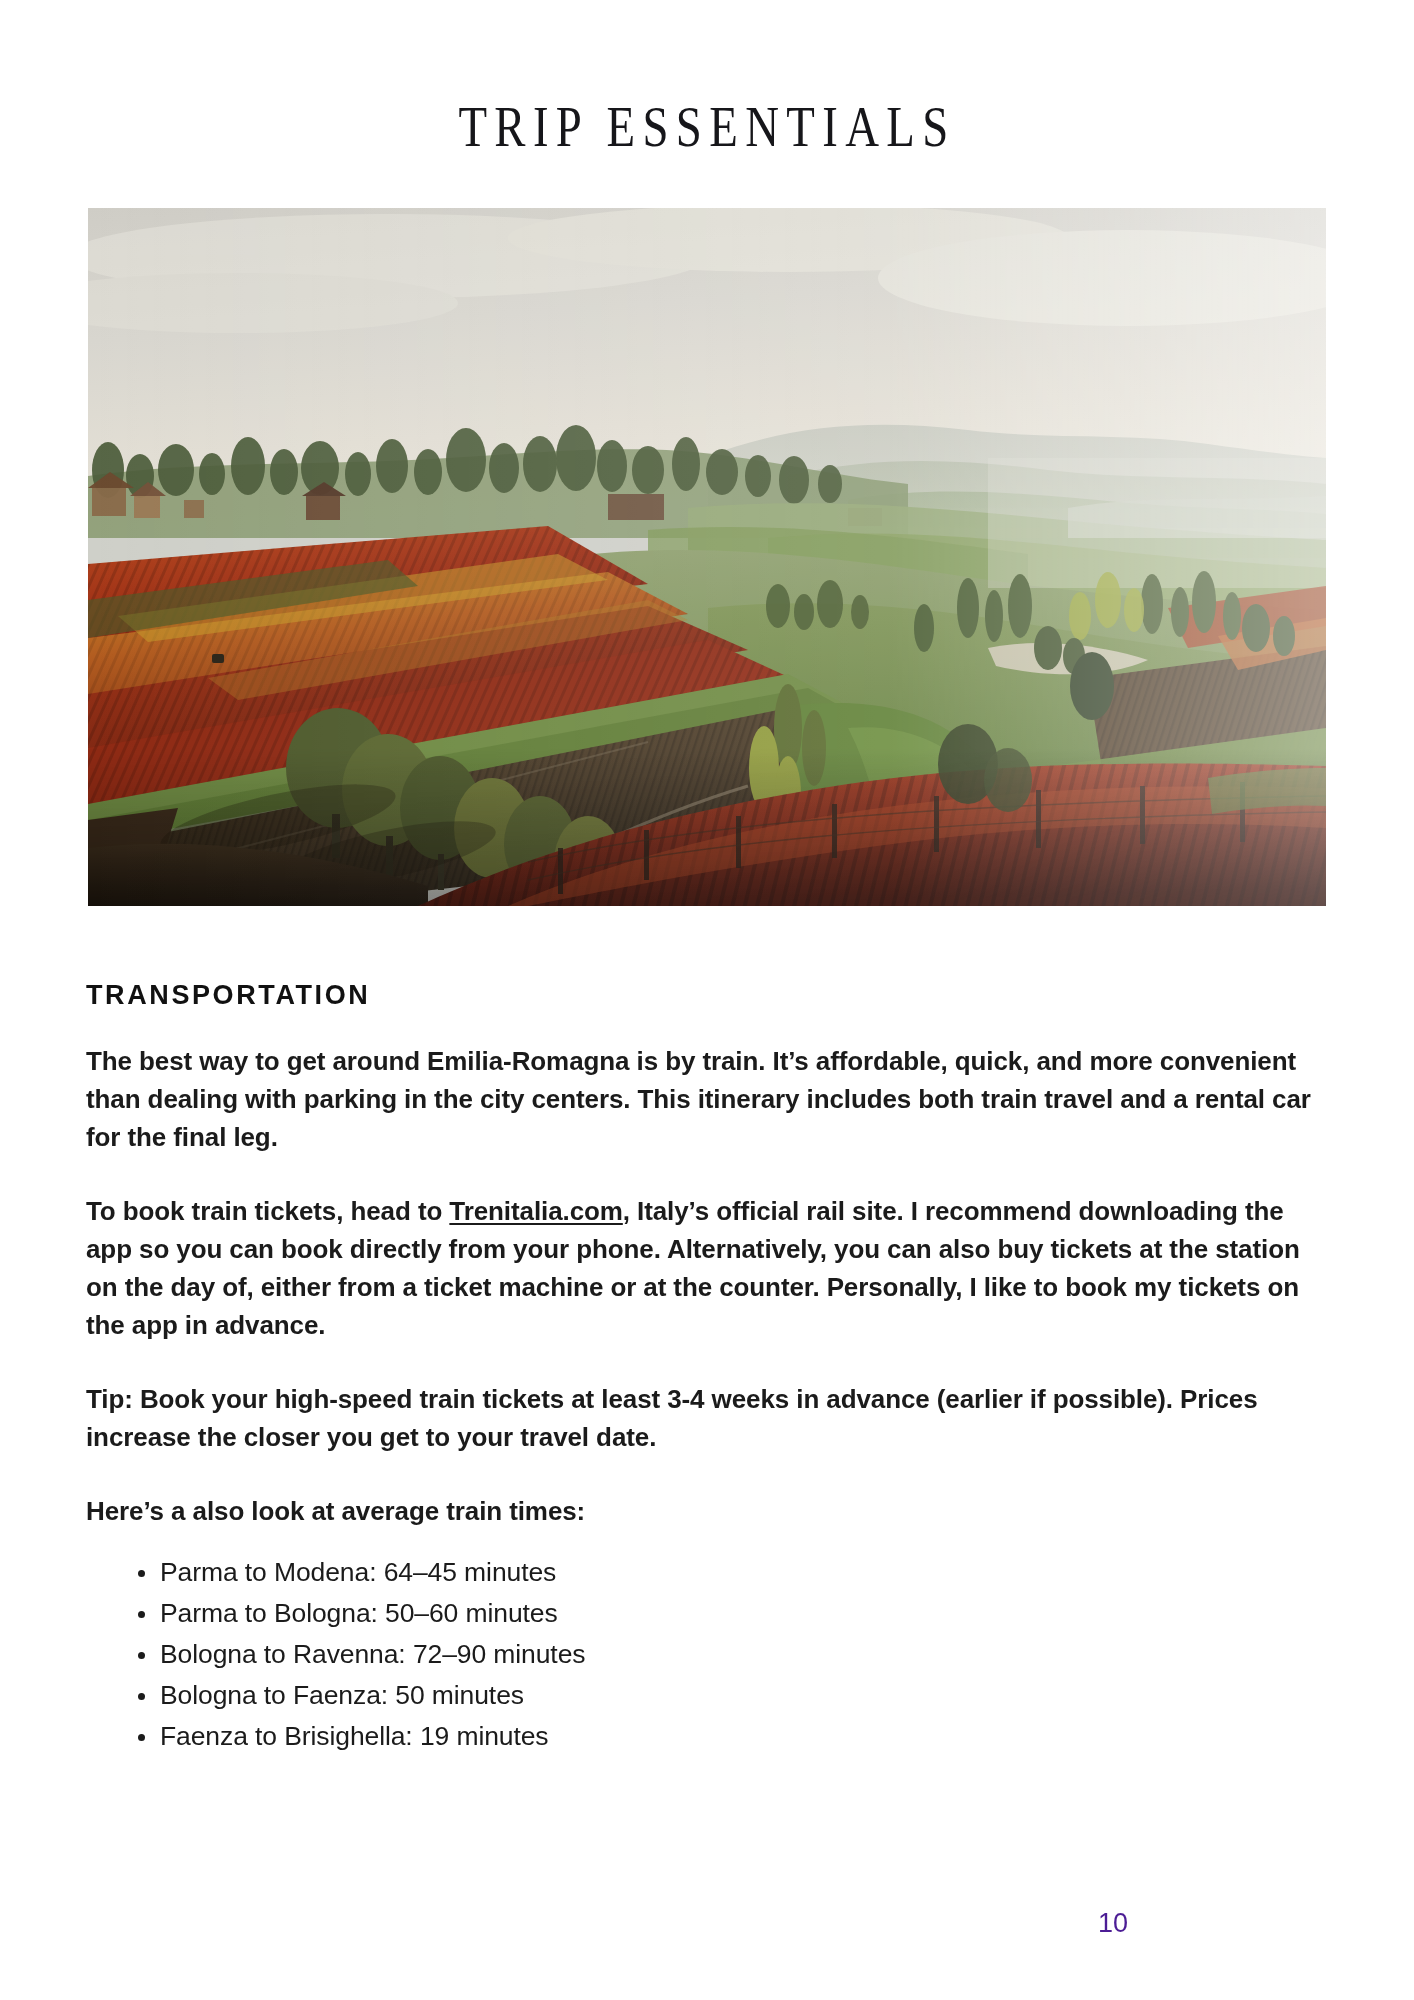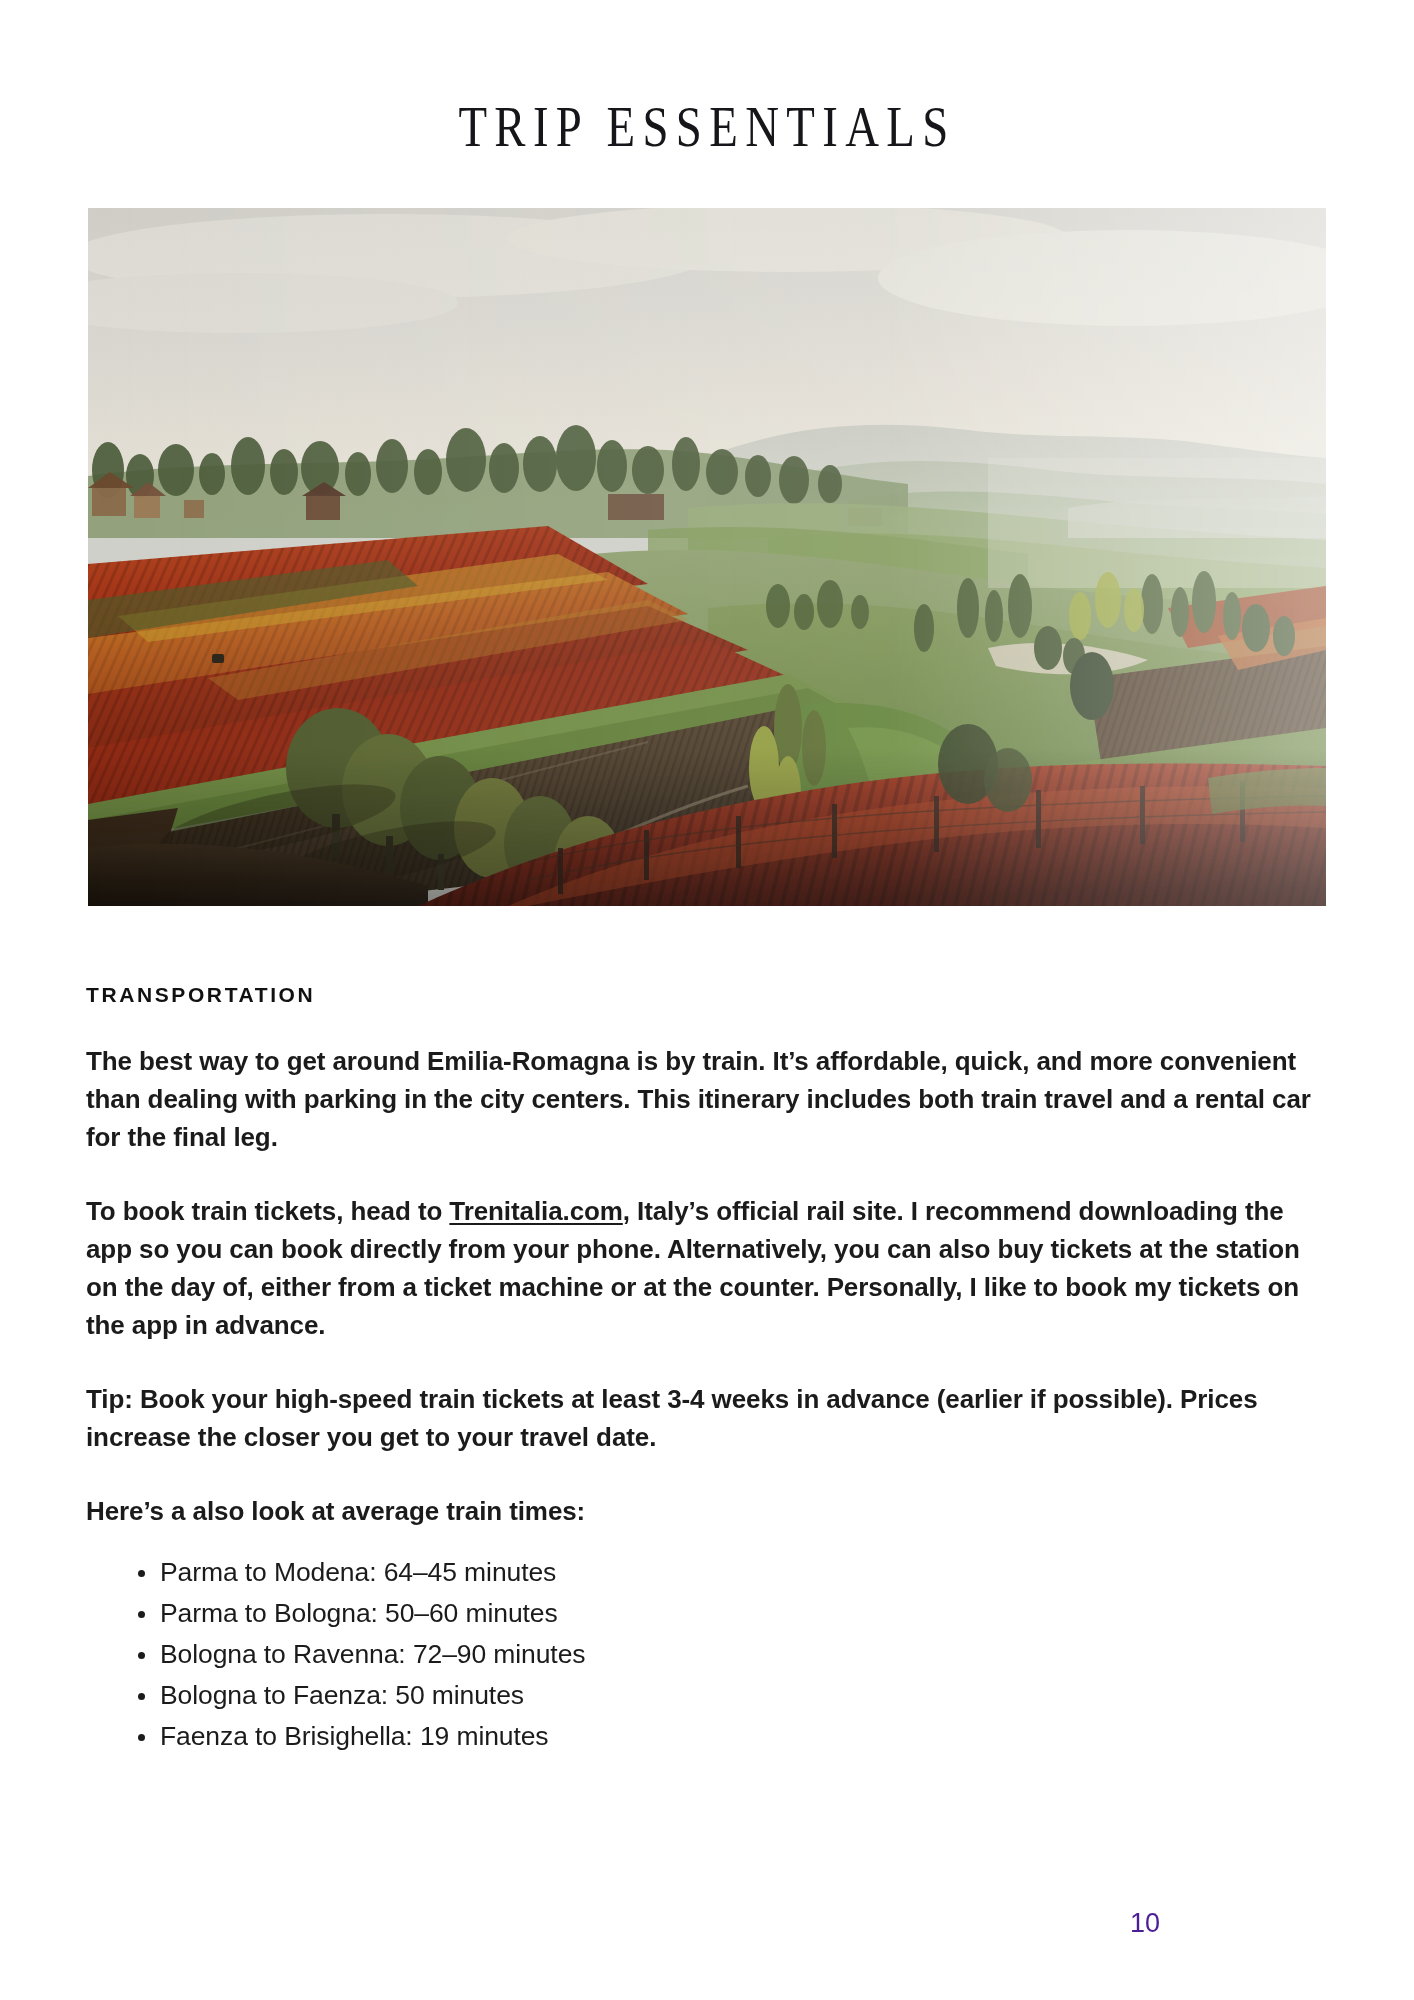--- a/index.html
+++ b/index.html
@@ -13,21 +13,20 @@
     font-family: "Liberation Sans", sans-serif;
     color: #111111;
     position: relative;
     overflow: hidden;
   }
   .page {
     width: 1214px;
     height: 2000px;
     position: relative;
     background: #ffffff;
-    padding-left: 32px;
   }
 
   
   .page-title {
     position: absolute;
     top: 55px;
     left: 0;
     width: 1414px;
     text-align: center;
     font-family: "Liberation Serif", "DejaVu Serif", serif;
@@ -55,21 +54,21 @@
 
   
   .content {
     position: absolute;
     left: 86px;
     top: 982px;
     width: 1245px;
   }
   .section-heading {
     font-family: "Liberation Sans", sans-serif;
-    font-size: 21px;
+    font-size: 27px;
     font-weight: 700;
     letter-spacing: 2.6px;
     color: #111111;
     margin: 0 0 34px 0;
     line-height: 26px;
   }
   p.body-text {
     font-family: "Liberation Sans", sans-serif;
     font-size: 26px;
     line-height: 38px;

